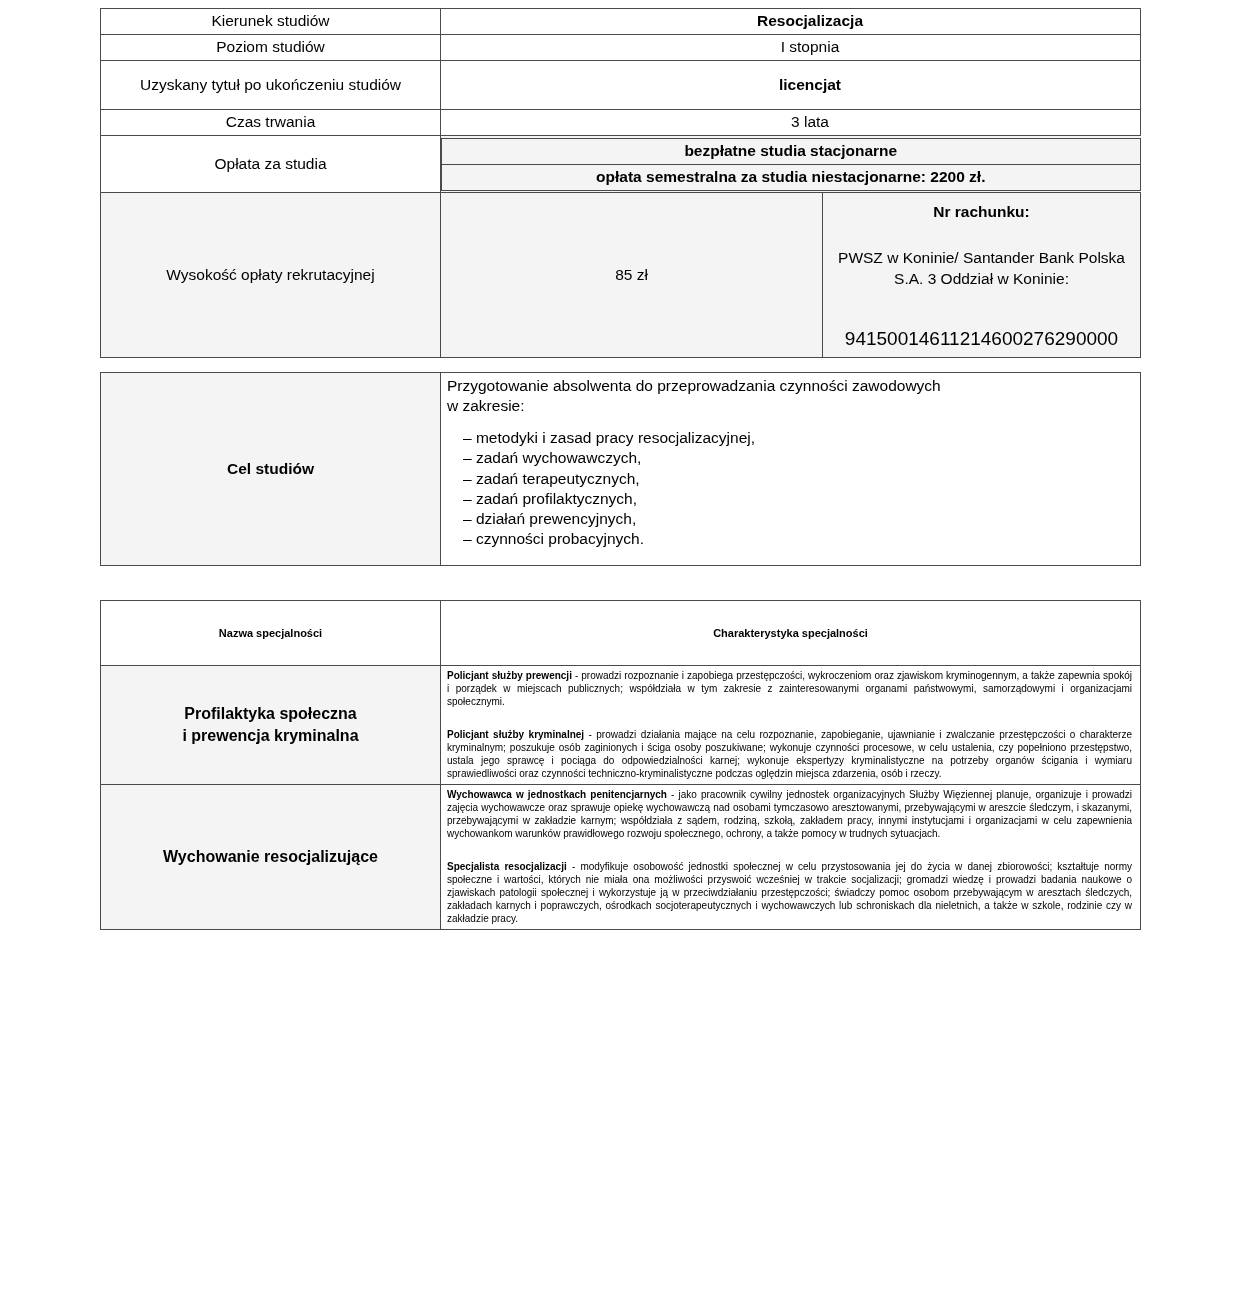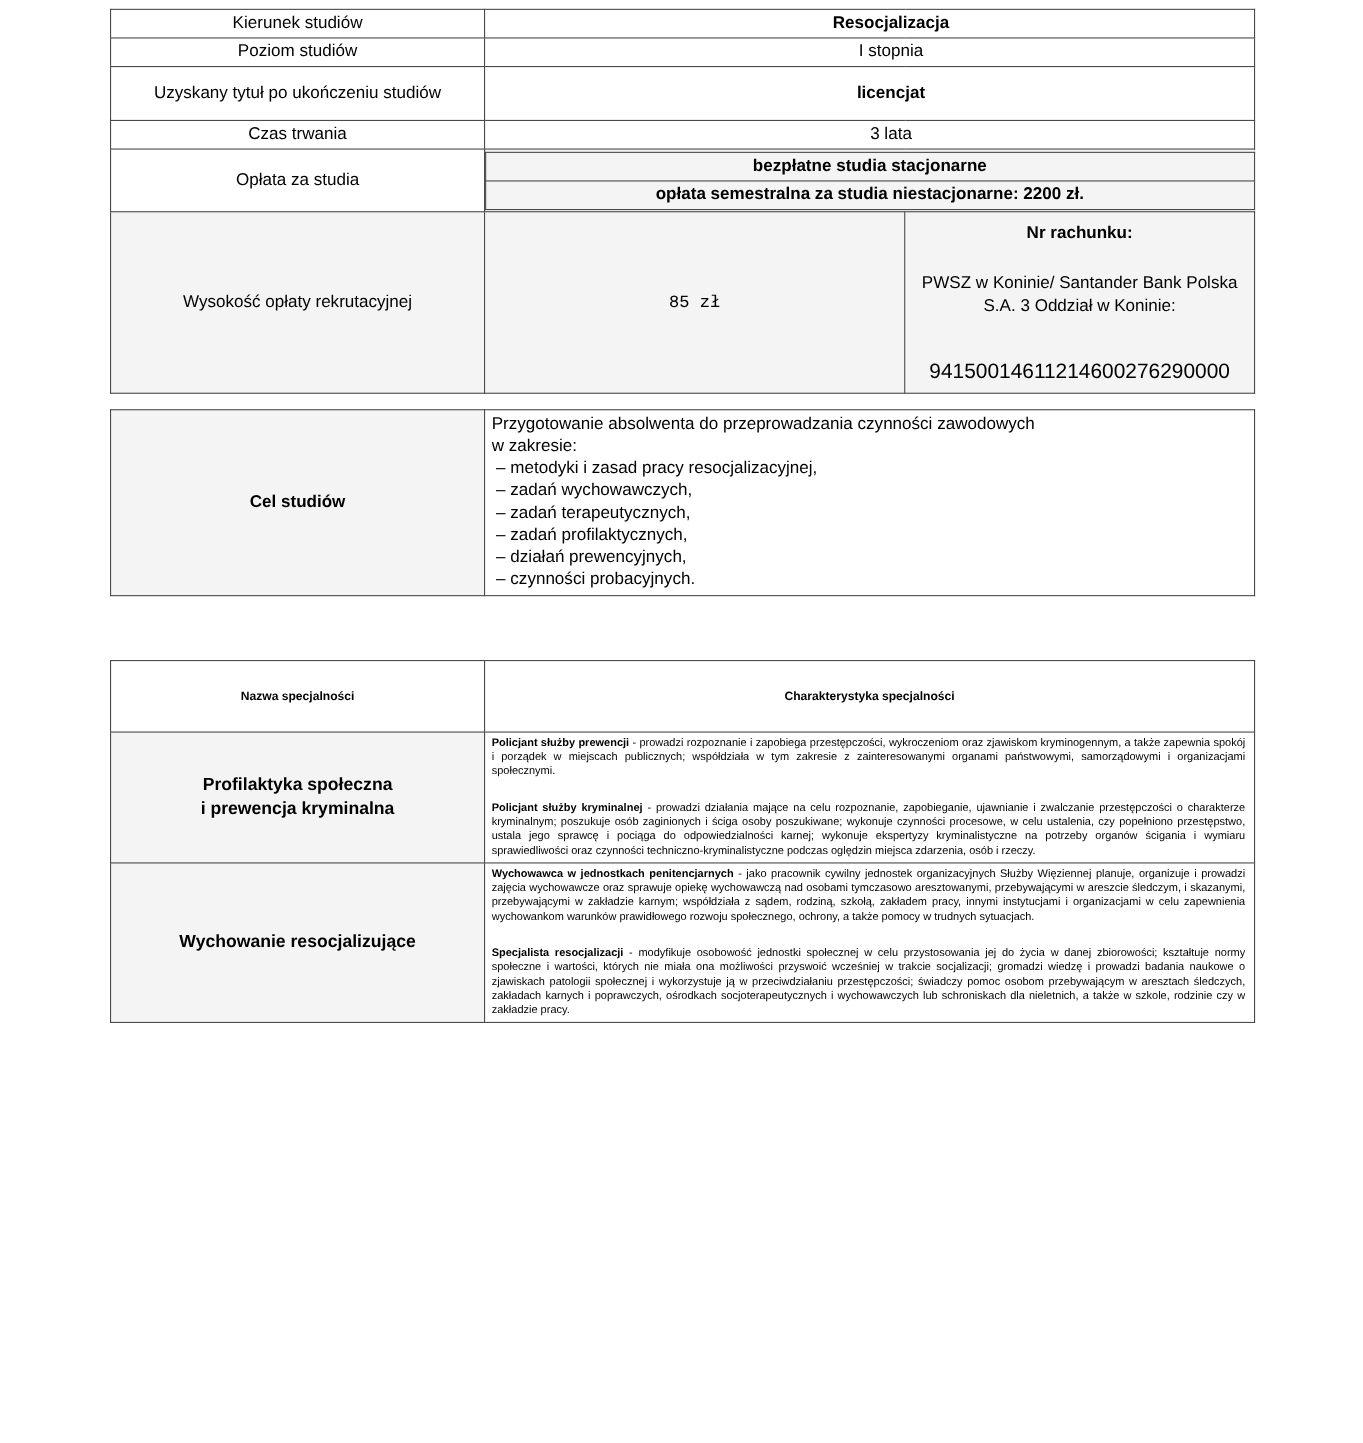--- a/index.html
+++ b/index.html
@@ -59,33 +59,33 @@
     text-align: center;
     font-weight: bold;
     font-size: 15.5px;
     padding: 3px 5px;
     background: #f4f4f4;
   }
   .fee-inner tr:last-child td { border-top: 1.5px solid #1a1a1a; }
 
   
   .rec-name { width: 340px; text-align: center; }
-  .rec-amount { width: 382px; text-align: center; font-family: Liberation Mono, monospace; }
+  .rec-amount { width: 382px; text-align: center; }
   .rec-bank { text-align: center; }
   .rec-bank .bank-title { font-weight: bold; display: block; margin: 4px 0 26px; }
   .rec-bank .bank-name  { font-weight: normal; display: block; line-height: 1.34; }
   .rec-bank .bank-acct  { display: block; margin-top: 38px; font-size: 19px; }
 
   
   #goal-table { position: absolute; left: 100px; top: 372px; }
   #goal-table td.goal-label { width: 340px; text-align: center; font-weight: bold; }
   #goal-table td.goal-body  { padding: 3px 8px 4px 6px; }
   #goal-table .goal-lead { text-align: justify; text-justify: inter-word; margin: 0; }
   #goal-table .goal-cont { text-align: left; margin: 0; }
-  #goal-table ul.goal-list { list-style: none; margin: 0; padding: 0 0 0 4px; }
+  #goal-table ul.goal-list { list-style: none; margin: 12px; padding: 0 0 0 4px; }
   #goal-table ul.goal-list li { margin: 0; padding: 0; white-space: nowrap; }
   #goal-table ul.goal-list li::before { content: "\2013\00a0"; }
 
   
   #spec-table { position: absolute; left: 100px; top: 600px; }
   #spec-table td { font-size: 10px; }
   #spec-table td.spec-head {
     text-align: center; font-weight: bold; font-size: 11px;
     background: #ffffff; height: 60px;
   }

